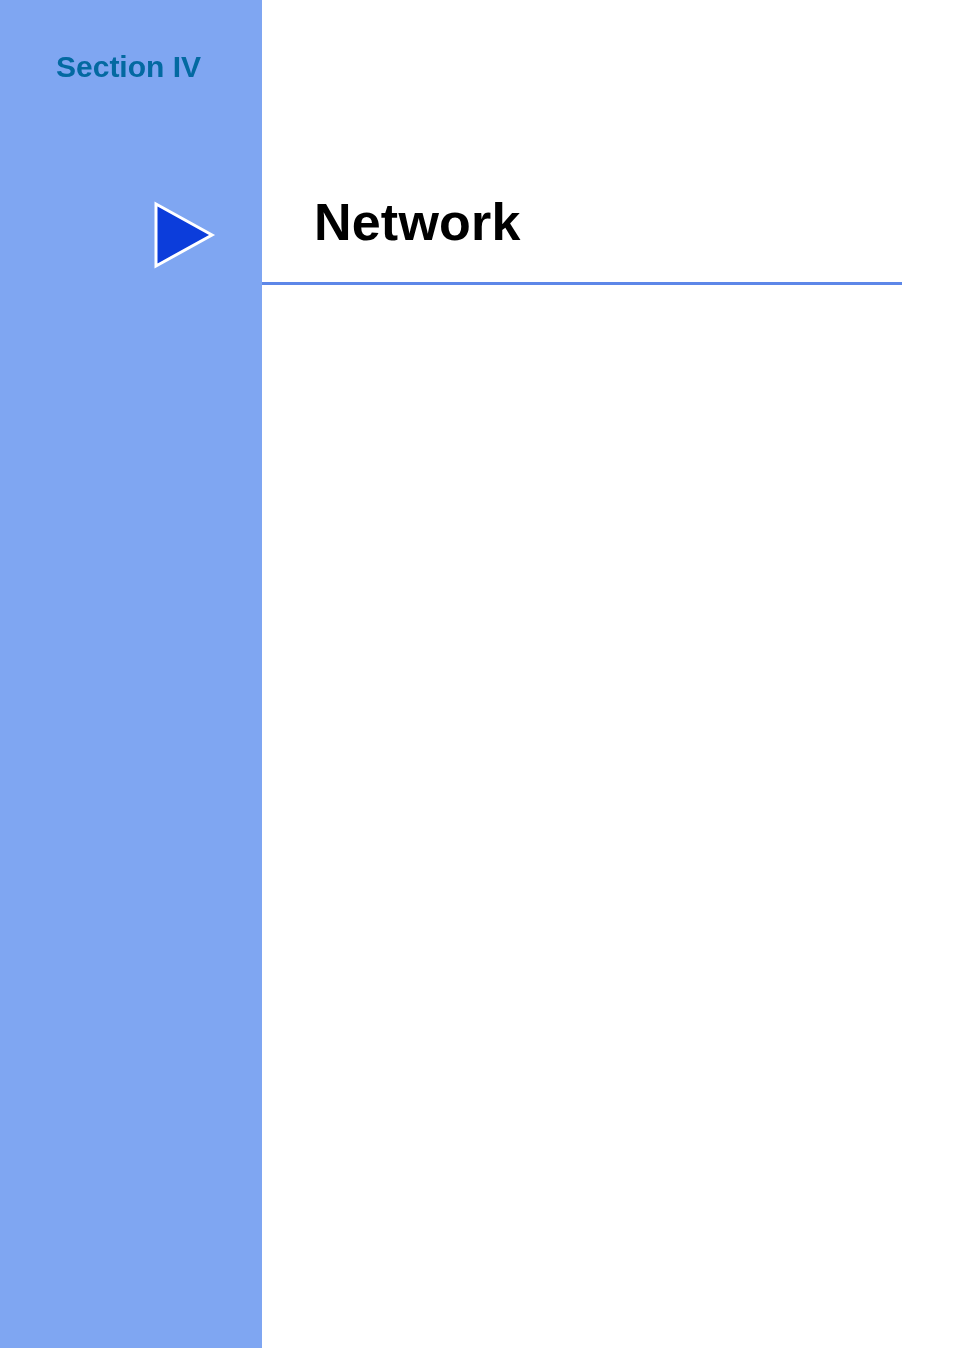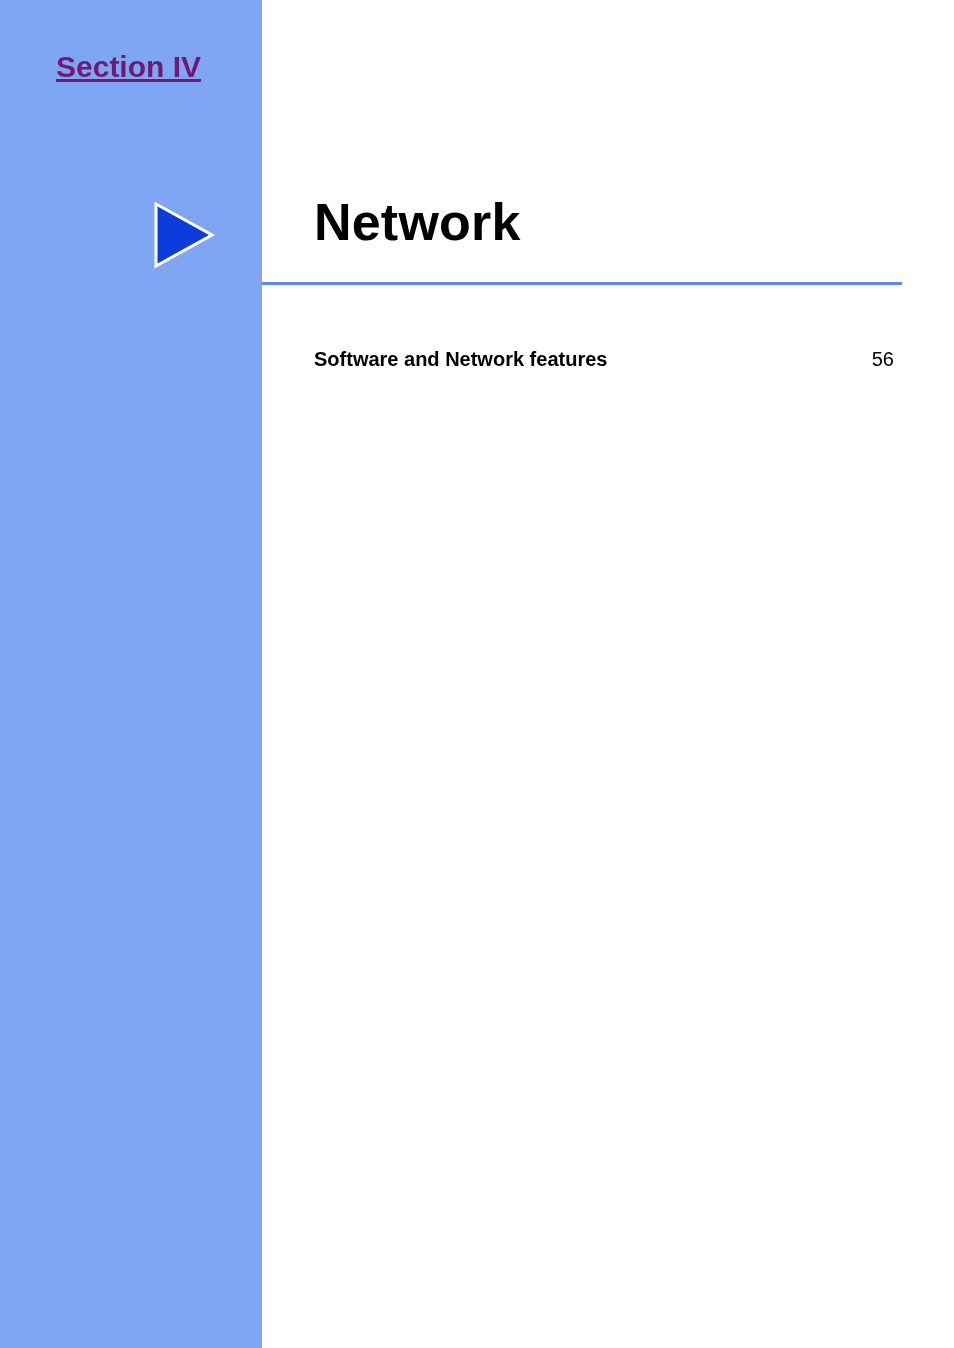--- a/index.html
+++ b/index.html
@@ -24,22 +24,21 @@
     width: 262px;
     height: 1348px;
     background: #7fa6f2;
   }
   .section-label {
     position: absolute;
     top: 50px;
     left: 56px;
     font-size: 30px;
     font-weight: bold;
-    color: #701a75;
-    text-decoration: underline;
+    color: #0369a1;
   }
   .triangle-marker {
     position: absolute;
     top: 200px;
     left: 152px;
   }
   .triangle-marker svg {
     display: block;
   }
   .main-title {
@@ -91,18 +90,14 @@
   <div class="triangle-marker">
     <svg width="64" height="70" viewBox="0 0 64 70">
       <polygon points="4,4 60,35 4,66" fill="#0c3ddb" stroke="#ffffff" stroke-width="3" stroke-linejoin="miter"></polygon>
     </svg>
   </div>
 
   <div class="main-title">Network</div>
 
   <div class="title-underline"></div>
 
-  <div class="toc-row">
-    <span class="toc-label">Software and Network features</span>
-    <span class="toc-page">56</span>
-  </div>
 
 </div>
 
 </body></html>

